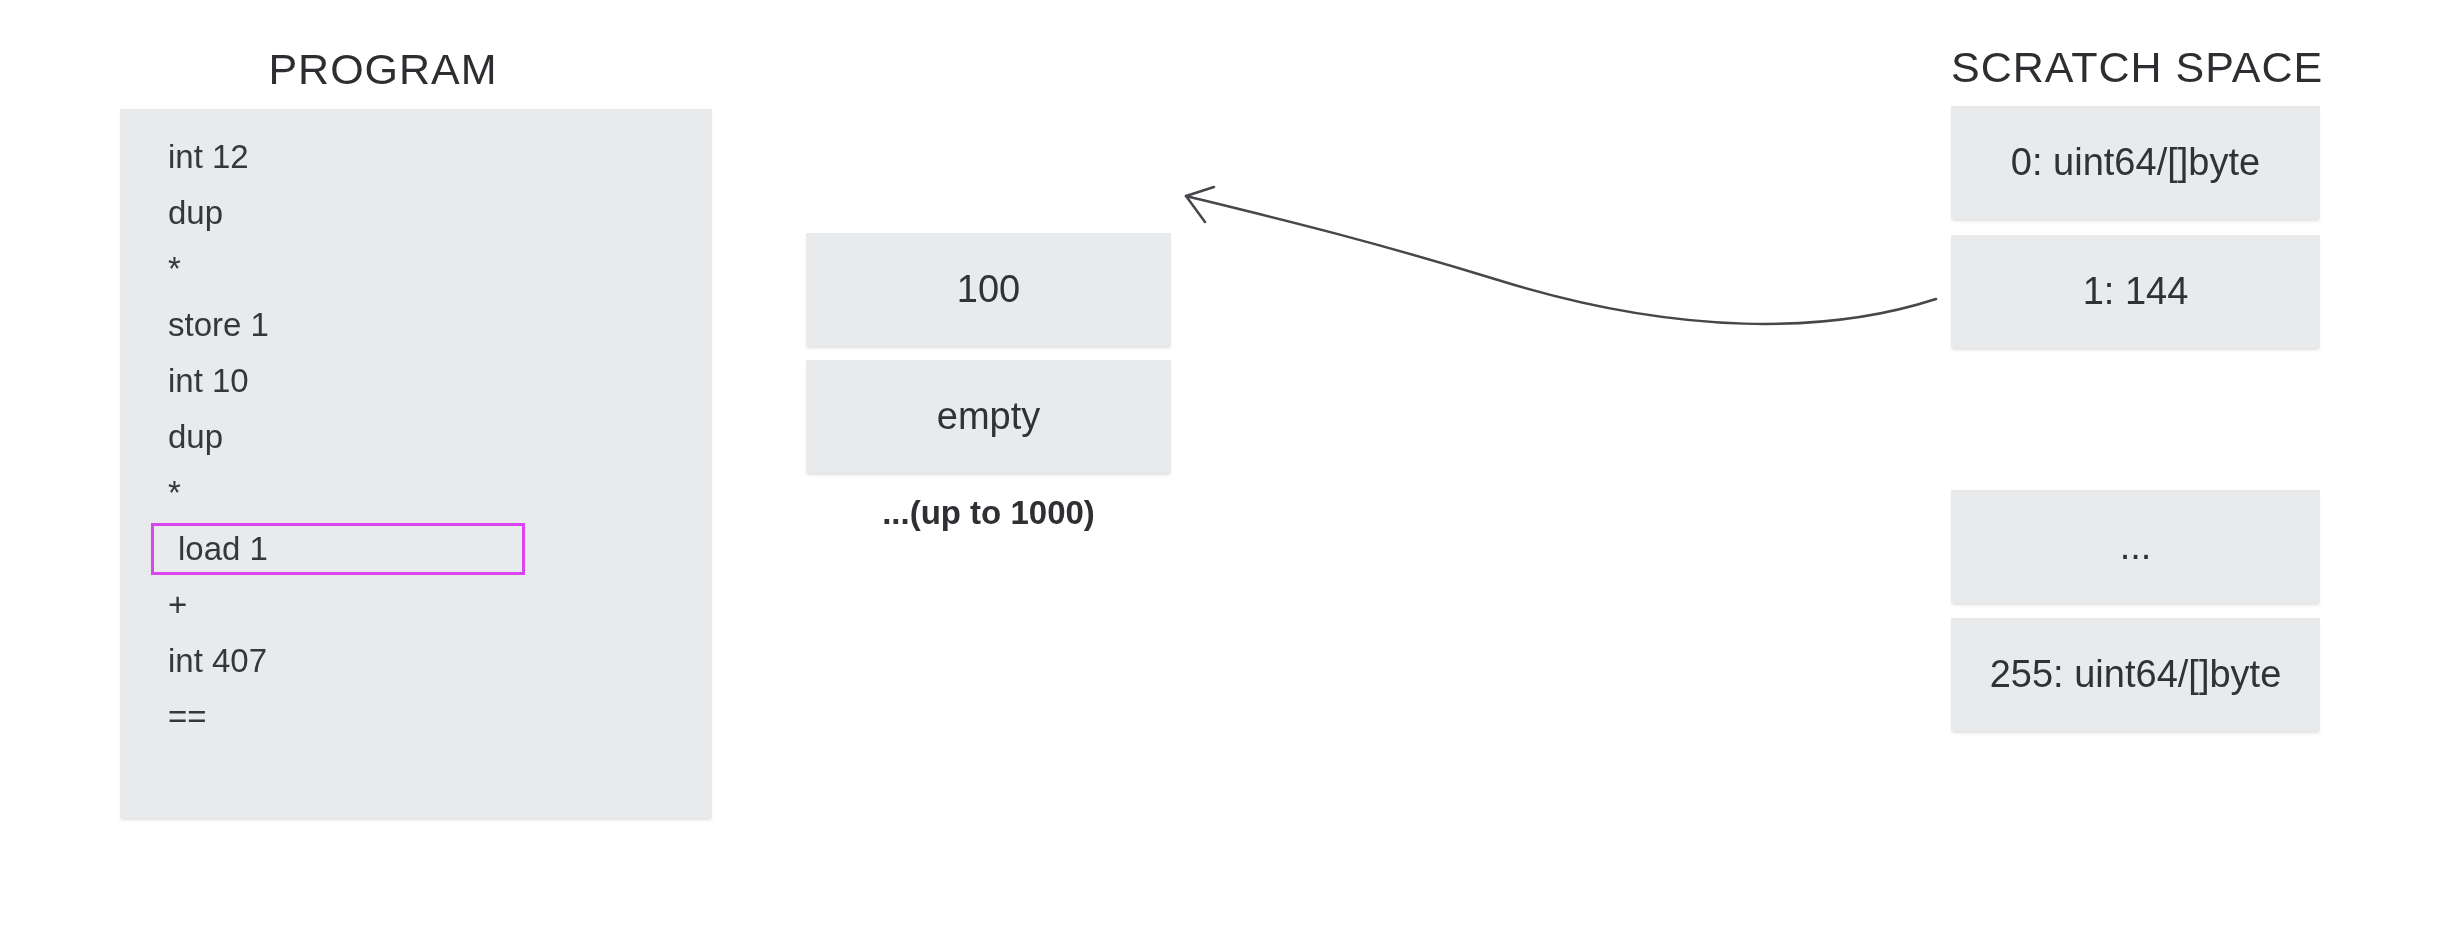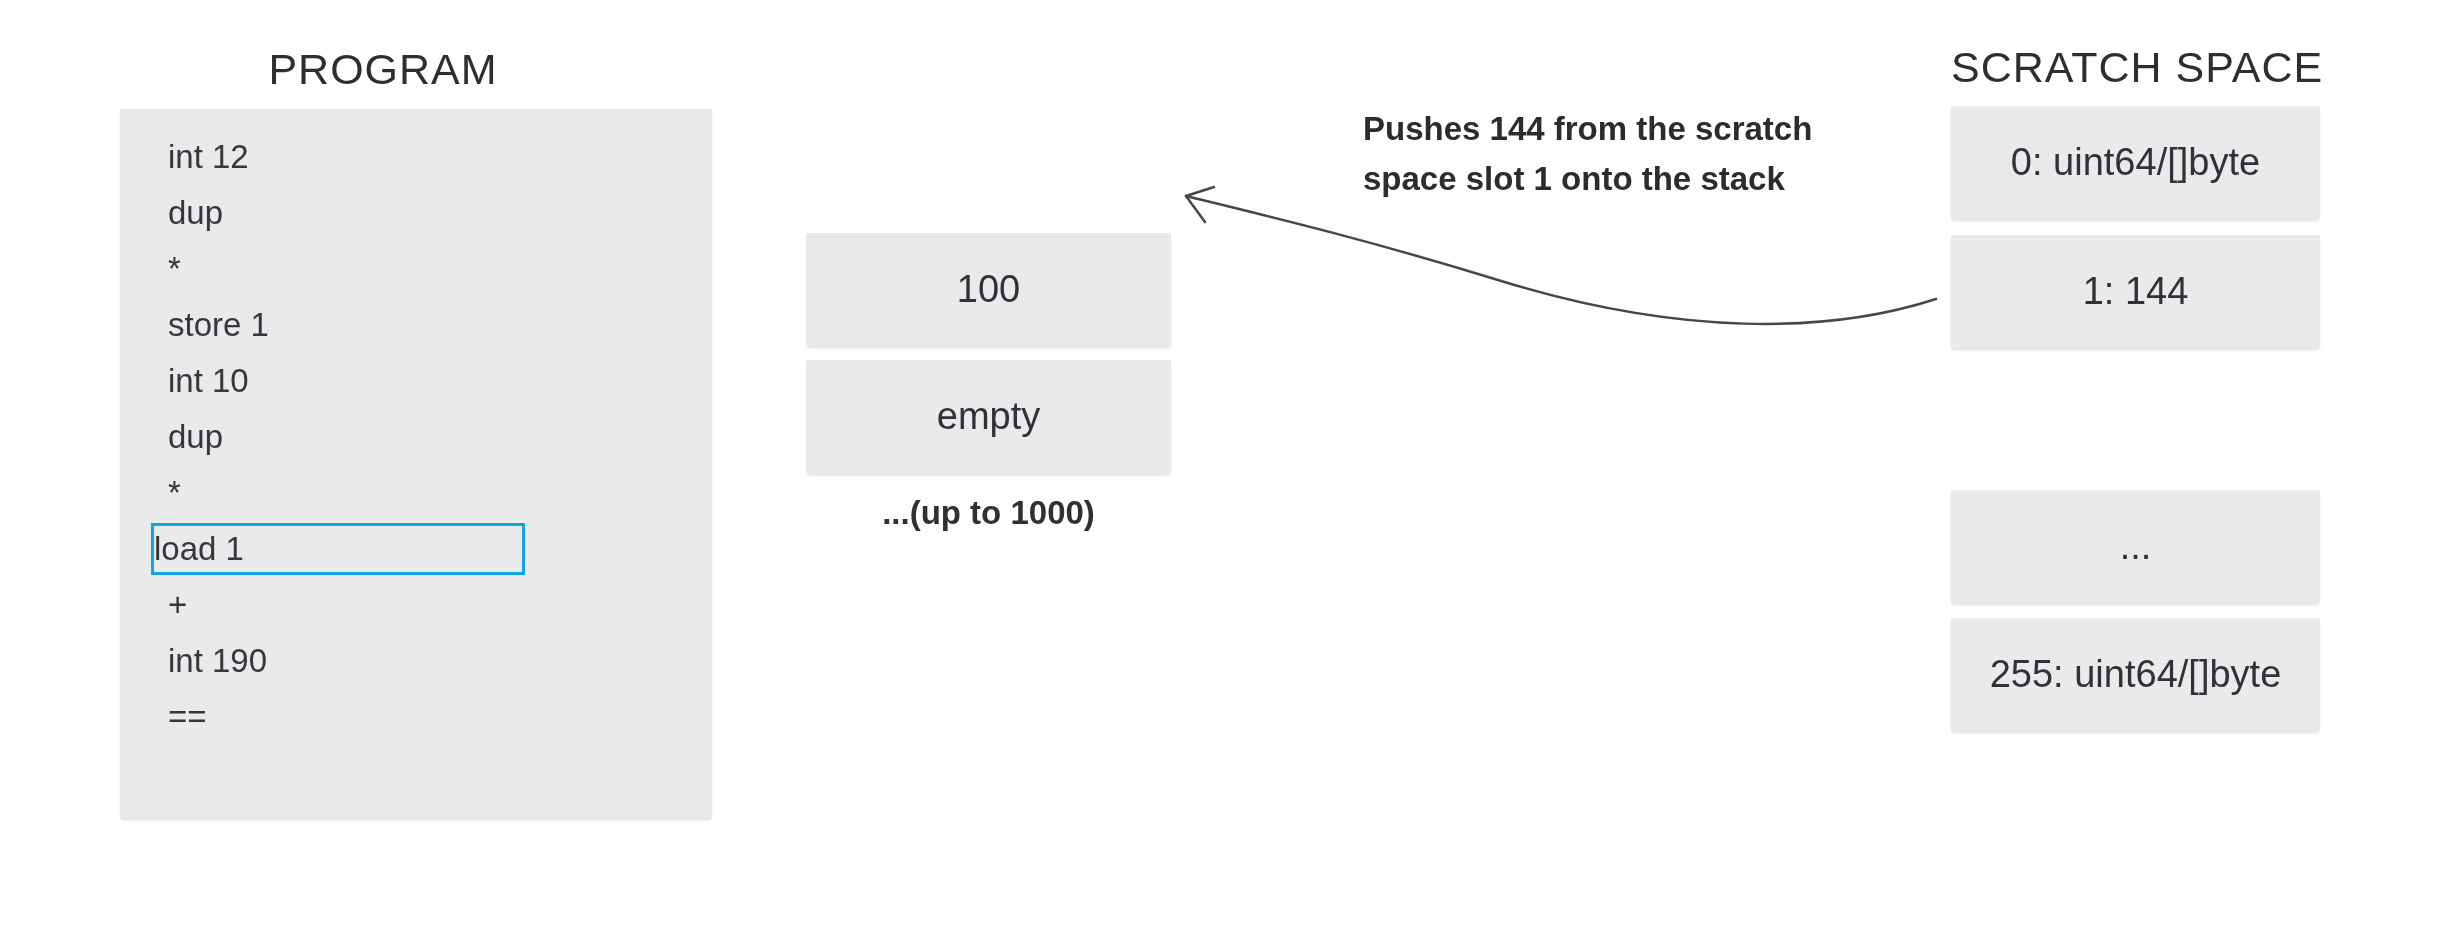--- a/index.html
+++ b/index.html
@@ -42,22 +42,22 @@
     align-items: center;
     font-size: 33px;
     color: #35373b;
     white-space: pre;
   }
   .program-line.highlighted {
     box-sizing: border-box;
     width: 374px;
     height: 52px;
     margin: 2px 0 2px -17px;
-    padding-left: 0;
-    border: 3px solid #0ea5e9;
+    padding-left: 24px;
+    border: 3px solid #d946ef;
   }
   
   .slot {
     position: absolute;
     width: 365px;
     height: 113px;
     background: #e8eaec;
     box-shadow: 0 3px 3px -1px rgba(70,75,82,0.18);
     display: flex;
     align-items: center;
@@ -107,35 +107,31 @@
     <div class="program-lines">
       <div class="program-line">int 12</div>
       <div class="program-line">dup</div>
       <div class="program-line">*</div>
       <div class="program-line">store 1</div>
       <div class="program-line">int 10</div>
       <div class="program-line">dup</div>
       <div class="program-line">*</div>
       <div class="program-line highlighted">load 1</div>
       <div class="program-line">+</div>
-      <div class="program-line">int 190</div>
+      <div class="program-line">int 407</div>
       <div class="program-line">==</div>
     </div>
   </div>
 
 
   <div class="slot" style="left:778px; top:233px;">100</div>
   <div class="slot" style="left:778px; top:360px;">empty</div>
 
   <div class="stack-caption">...(up to 1000)</div>
 
-  <div class="annotation">
-    <div>Pushes 144 from the scratch</div>
-    <div>space slot 1 onto the stack</div>
-  </div>
 
   <div class="col-title" style="left:1923px; top:46px; width:369px;">SCRATCH SPACE</div>
 
   <div class="slot scratch-slot" style="left:1923px; top:106px;">0: uint64/[]byte</div>
   <div class="slot scratch-slot" style="left:1923px; top:235px;">1: 144</div>
   <div class="slot scratch-slot" style="left:1923px; top:490px;">...</div>
   <div class="slot scratch-slot" style="left:1923px; top:618px;">255: uint64/[]byte</div>
 
   <svg class="arrow-svg" viewBox="0 0 2438 934">
     <path d="M1908,299 C1800,334 1650,336 1470,280 C1340,240 1248,218 1158,196" fill="none" stroke="#45474a" stroke-width="2.5" stroke-linecap="round"></path>

